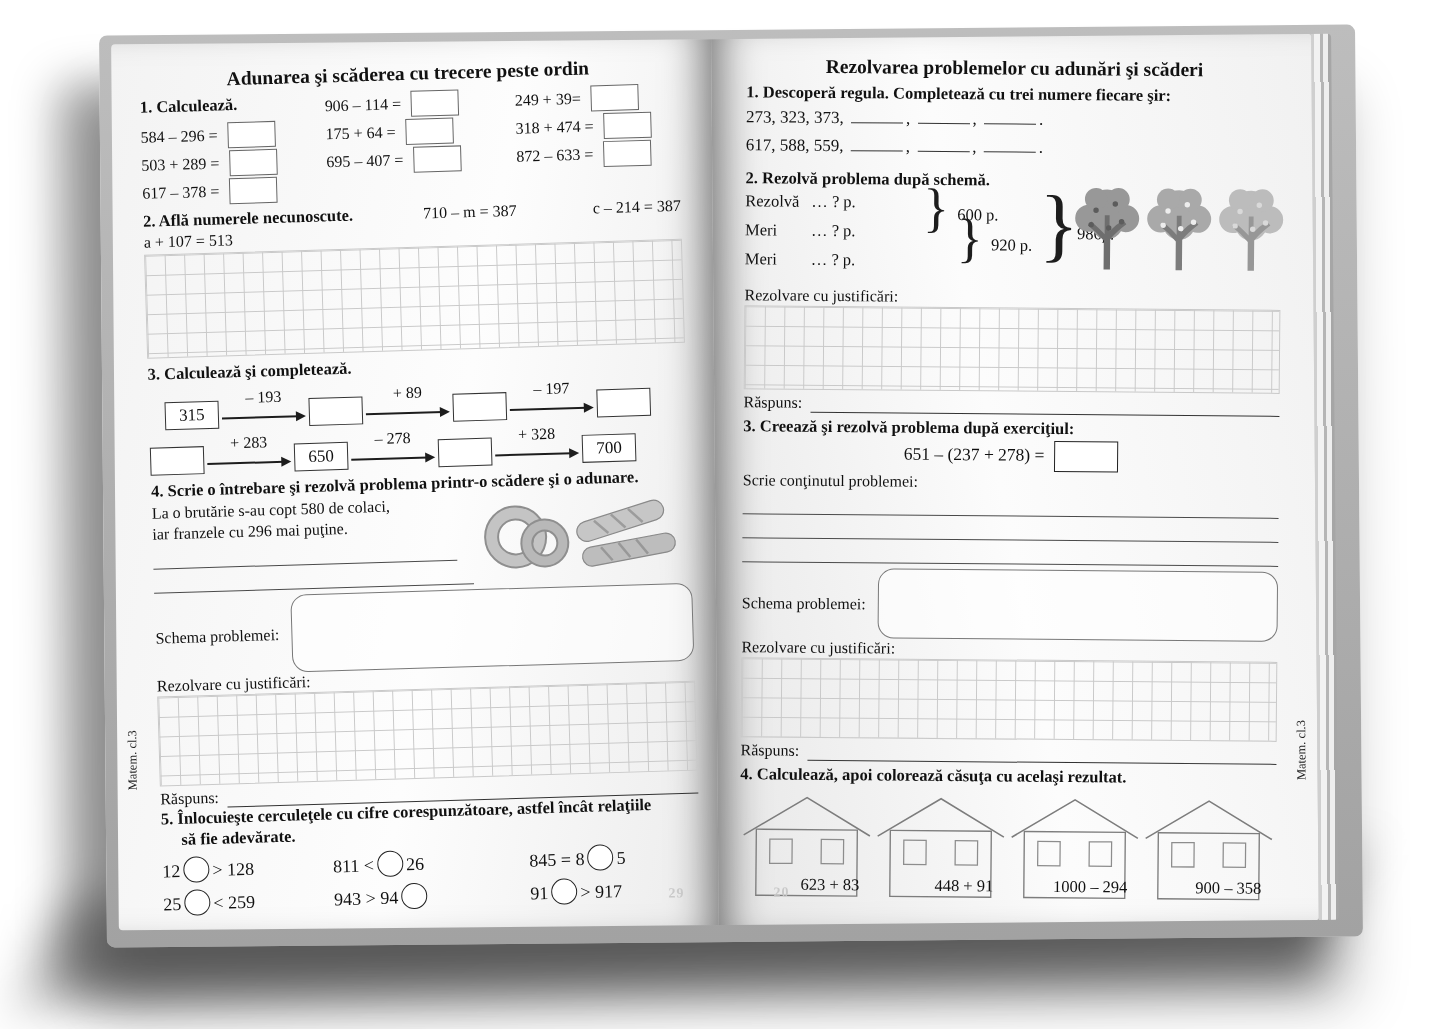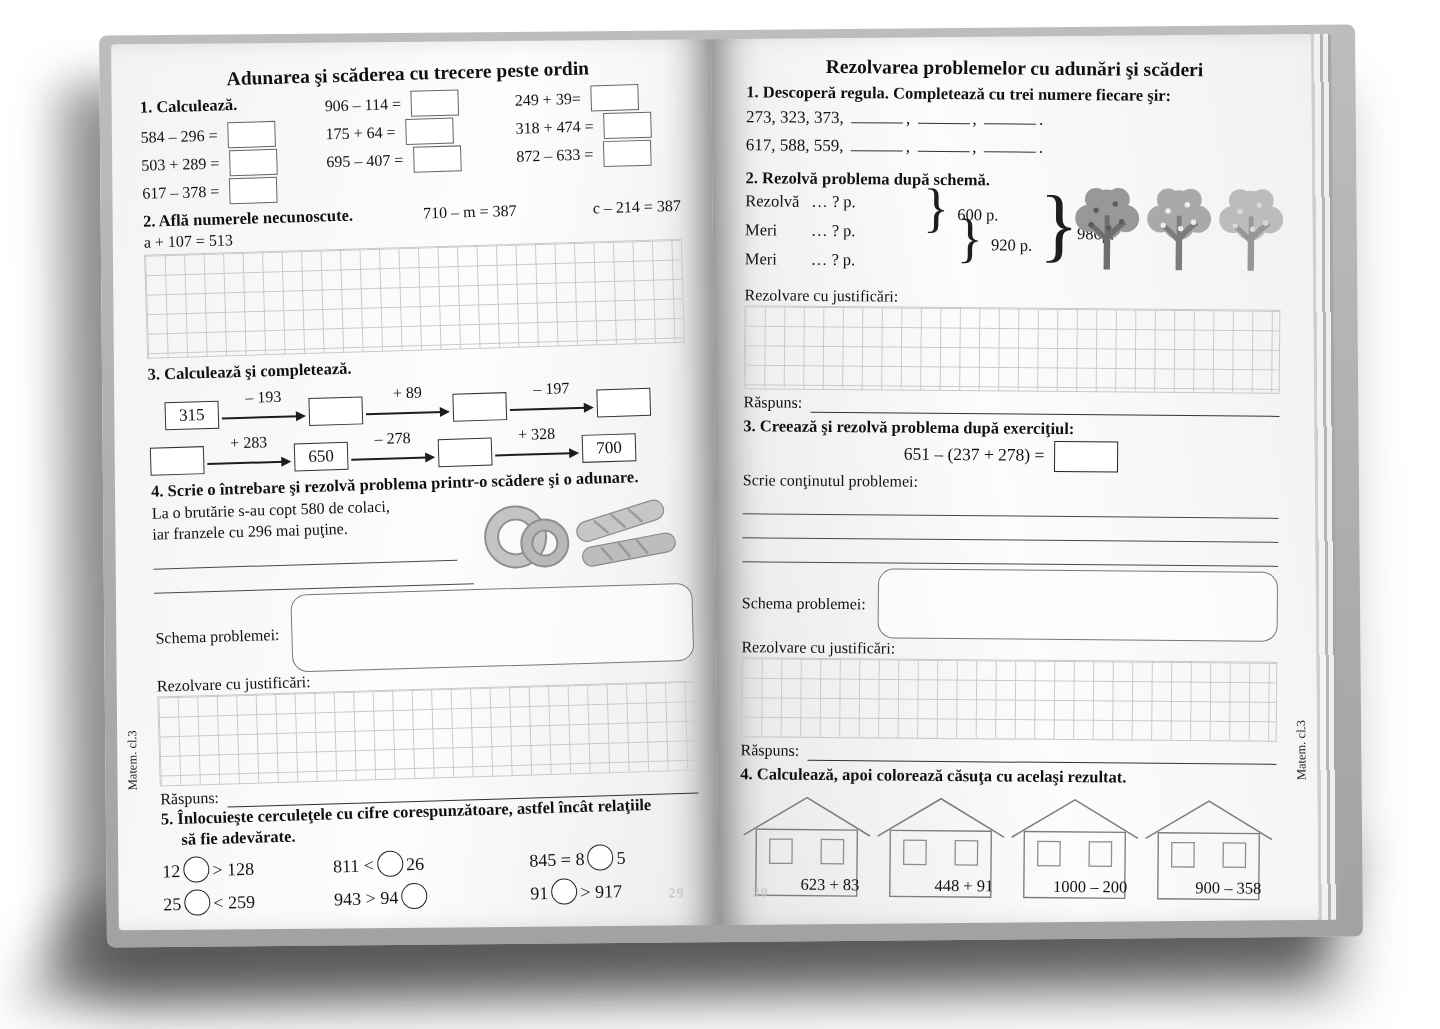--- a/index.html
+++ b/index.html
@@ -24,21 +24,21 @@
   .inner{position:absolute;inset:20px 26px 26px 36px;font-size:16px;line-height:1.25;}
   .page.left .inner{transform:rotate(-1.2deg);}
   .page.right .inner{inset:20px 36px 26px 28px;transform:rotate(1.0deg);}
 
   .ptitle{text-align:center;font-weight:700;font-size:19.5px;margin-bottom:4px;}
   .h{font-weight:700;font-size:16.5px;}
   .side-label{position:absolute;bottom:140px;font-size:12.5px;color:#222;
     writing-mode:vertical-rl;transform:rotate(180deg);}
   .page.left .side-label{left:8px;}
   .page.right .side-label{right:8px;}
-  .pageno{position:absolute;bottom:24px;font-size:14px;font-weight:700;color:#c9c9c9;letter-spacing:1px;}
+  .pageno{position:absolute;bottom:24px;font-size:14px;font-weight:700;color:#c9c9c9;letter-spacing:1px;margin-left:21px;}
   .page.left .pageno{right:34px;}
   .page.right .pageno{left:34px;}
 
   
   .sq{background-image:linear-gradient(to right,#c9c9c9 1px,transparent 1px),
       linear-gradient(to bottom,#c9c9c9 1px,transparent 1px);
       background-size:19.5px 19.5px;border:1px solid #c9c9c9;}
   .wline{border-bottom:1.4px solid #4a4a4a;height:23px;}
   .rbox{border:1.4px solid #787878;border-radius:16px;background:rgba(255,255,255,.6);}
   .ansrow{display:flex;align-items:flex-end;gap:8px;margin-top:3px;}
@@ -410,21 +410,21 @@
                 </svg>
           <div class="houselabel">448 + 91</div>
         </div>
         <div class="house">
           <svg viewBox="0 0 138 114">
                   <polyline points="4,46 69,7 134,46" fill="none" stroke="#7d7d7d" stroke-width="1.6"></polyline>
                   <rect x="17" y="40" width="104" height="68" fill="none" stroke="#7d7d7d" stroke-width="1.4"></rect>
                   <rect x="31" y="50" width="23" height="25" fill="none" stroke="#8d8d8d" stroke-width="1.3"></rect>
                   <rect x="84" y="50" width="23" height="25" fill="none" stroke="#8d8d8d" stroke-width="1.3"></rect>
                 </svg>
-          <div class="houselabel">1000 – 200</div>
+          <div class="houselabel">1000 – 294</div>
         </div>
         <div class="house">
           <svg viewBox="0 0 138 114">
                   <polyline points="4,46 69,7 134,46" fill="none" stroke="#7d7d7d" stroke-width="1.6"></polyline>
                   <rect x="17" y="40" width="104" height="68" fill="none" stroke="#7d7d7d" stroke-width="1.4"></rect>
                   <rect x="31" y="50" width="23" height="25" fill="none" stroke="#8d8d8d" stroke-width="1.3"></rect>
                   <rect x="84" y="50" width="23" height="25" fill="none" stroke="#8d8d8d" stroke-width="1.3"></rect>
                 </svg>
           <div class="houselabel">900 – 358</div>
         </div>

